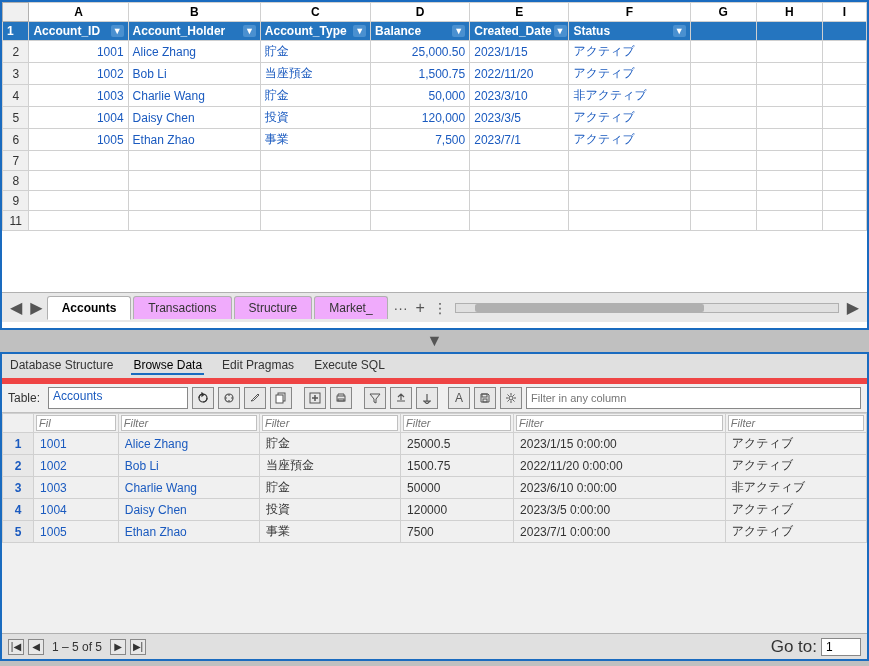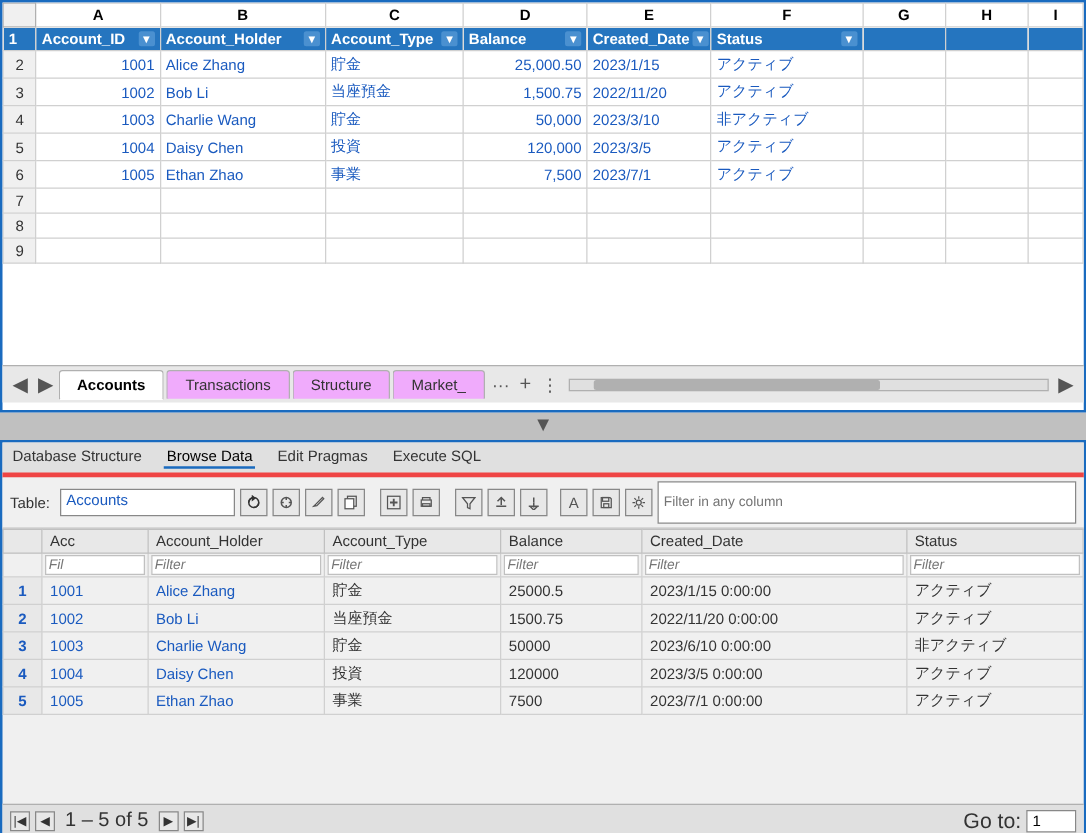--- a/index.html
+++ b/index.html
@@ -129,21 +129,21 @@
     
     .bottom-section {
       border: 2px solid #1a6bbf;
       background: #f0f0f0;
     }
 
     
     .menu-bar {
       display: flex;
       background: #e0e0e0;
-      border-bottom: 4px solid #ef4444;
+      border-bottom: 6px solid #ef4444;
       padding: 3px 6px;
       gap: 16px;
     }
     .menu-item {
       font-size: 12px;
       color: #333;
       cursor: pointer;
       padding: 1px 2px;
     }
     .menu-item.active {
@@ -184,21 +184,21 @@
       display: flex;
       align-items: center;
       justify-content: center;
       cursor: pointer;
       font-size: 11px;
       color: #333;
     }
 
     .filter-input {
       flex: 1;
-      height: 34px;
+      height: 22px;
       border: 1px solid #888;
       background: white;
       font-size: 11px;
       padding: 1px 4px;
       color: #aaa;
     }
 
     
     .data-table-wrapper {
       overflow: auto;
@@ -268,21 +268,21 @@
       border: 1px solid #888;
       background: #e8e8e8;
       display: flex;
       align-items: center;
       justify-content: center;
       cursor: pointer;
       font-size: 10px;
       color: #333;
     }
     .status-text {
-      font-size: 16px;
+      font-size: 12px;
       color: #333;
       padding: 0 4px;
       text-align: right;
     }
     .goto-label {
       font-size: 17px;
       color: #333;
       margin-left: auto;
     }
     .goto-input {
@@ -469,20 +469,32 @@
           <td></td>
             <td></td>
             <td></td>
           <td></td>
             <td></td>
             <td></td>
           <td></td>
             <td></td>
             <td></td>
         </tr>
+        <tr class="empty-row">
+          <td class="row-num">11</td>
+          <td></td>
+            <td></td>
+            <td></td>
+          <td></td>
+            <td></td>
+            <td></td>
+          <td></td>
+            <td></td>
+            <td></td>
+        </tr>
       </tbody>
     </table>
   </div>
 
   <div class="sheet-tabs">
     <span class="tab-nav">◀</span>
     <span class="tab-nav">▶</span>
     <div class="sheet-tab active">Accounts</div>
     <div class="sheet-tab">Transactions</div>
     <div class="sheet-tab">Structure</div>
@@ -592,29 +604,20 @@
       <colgroup>
         <col style="width:22px">
         <col style="width:60px">
         <col style="width:100px">
         <col style="width:100px">
         <col style="width:80px">
         <col style="width:150px">
         <col style="width:100px">
       </colgroup>
       <thead>
-        <tr>
-          <th></th>
-          <th>Acc</th>
-          <th>Account_Holder</th>
-          <th>Account_Type</th>
-          <th>Balance</th>
-          <th>Created_Date</th>
-          <th>Status</th>
-        </tr>
         <tr class="filter-row-db">
           <td></td>
           <td><input placeholder="Fil" style=""></td>
           <td><input placeholder="Filter" style=""></td>
           <td><input placeholder="Filter" style=""></td>
           <td><input placeholder="Filter" style=""></td>
           <td><input placeholder="Filter" style=""></td>
           <td><input placeholder="Filter" style=""></td>
         </tr>
       </thead>

